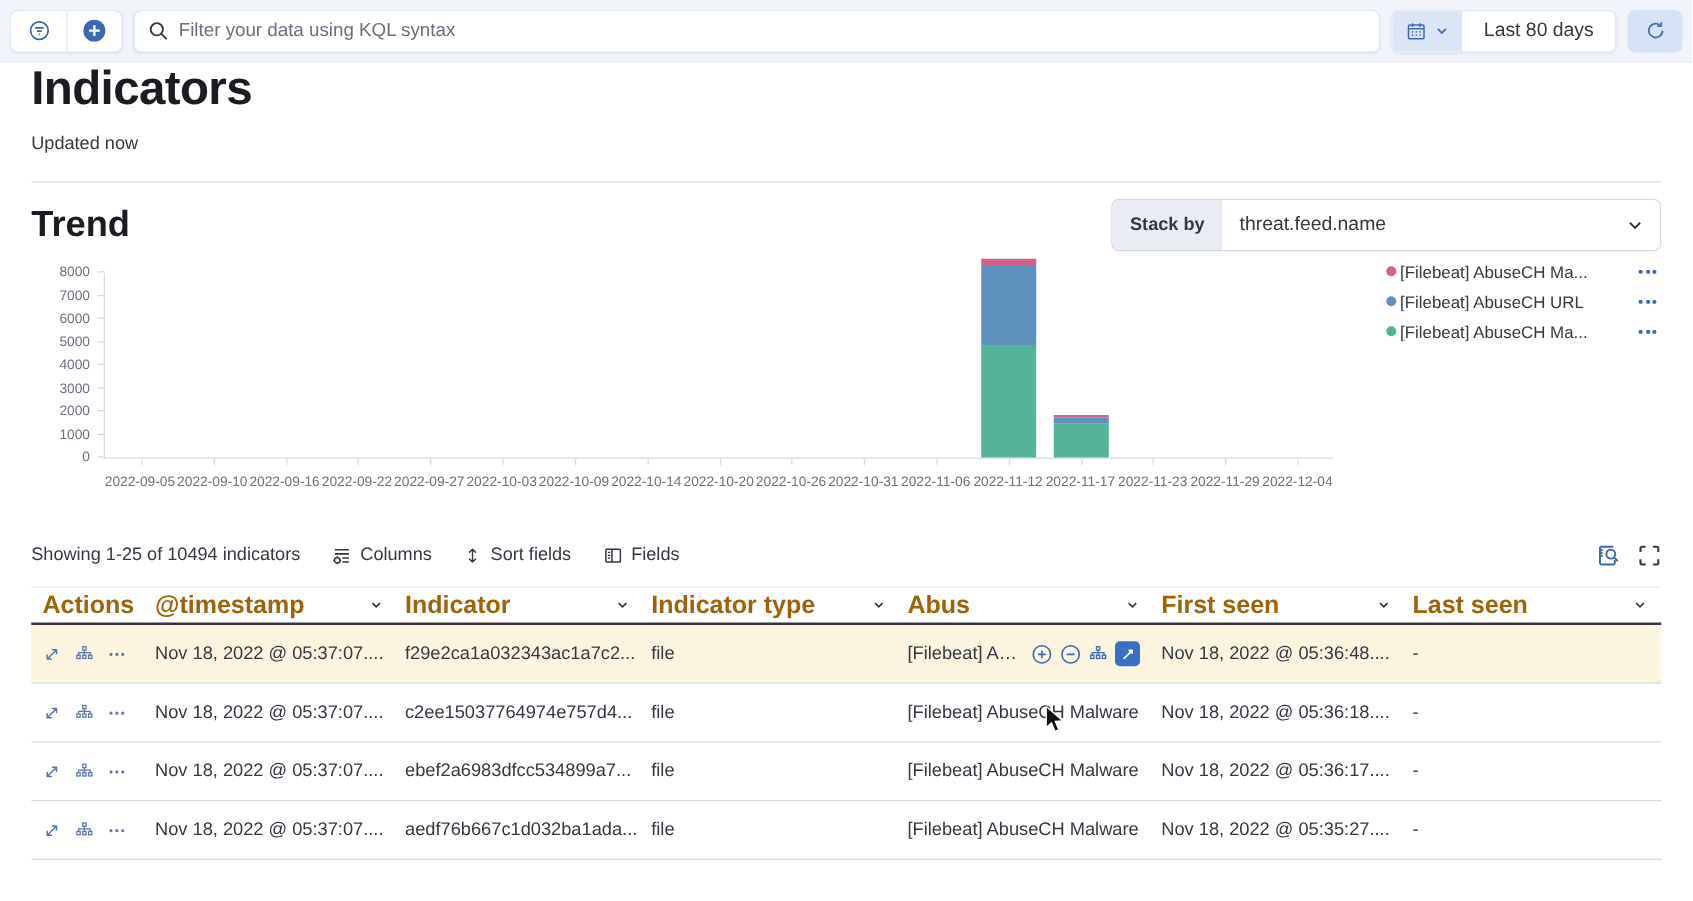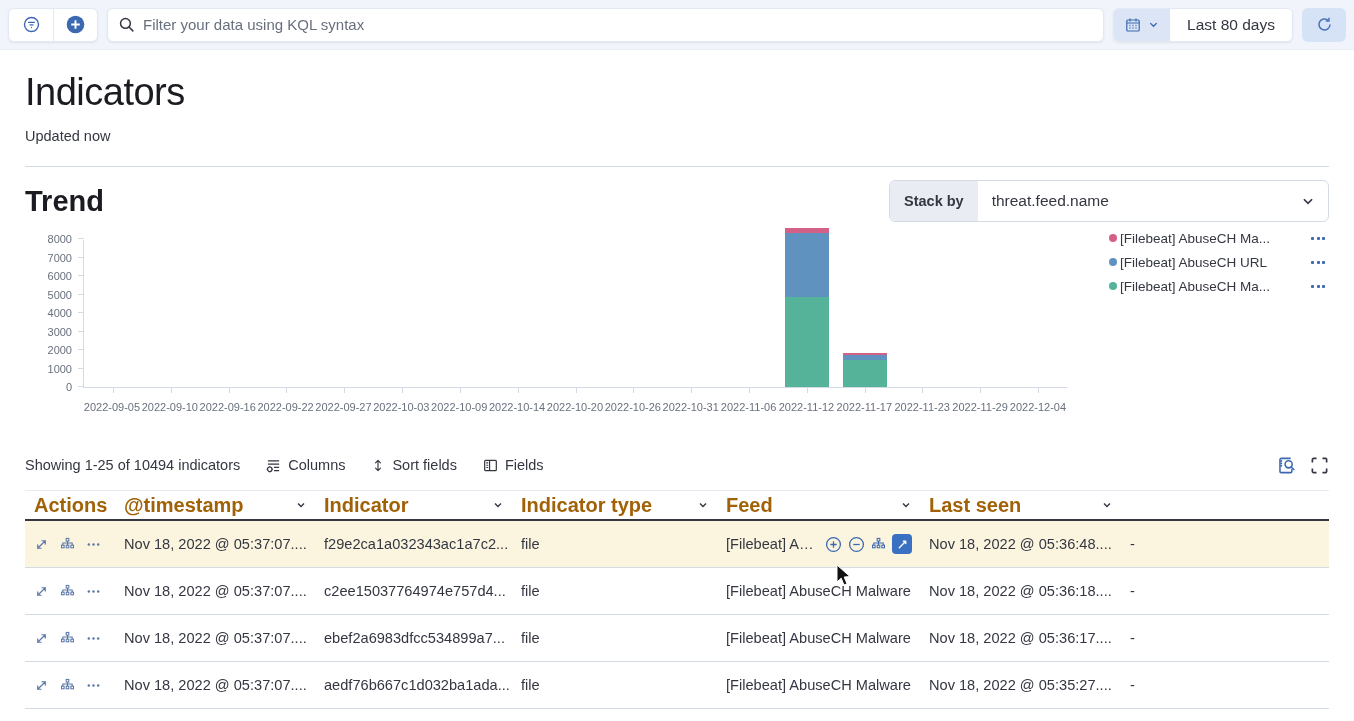--- a/index.html
+++ b/index.html
@@ -37,21 +37,21 @@
   }
   .date-quick { background: #dbe5f6; display: flex; align-items: center; gap: 7px; padding: 0 11px; cursor: pointer; }
   .date-value { background: #fff; display: flex; align-items: center; padding: 0 17px; font-size: 15.5px; color: #343741; cursor: pointer; }
   .refresh-btn {
     width: 44px; height: 34px; background: #d6e2f5; border-radius: 6px;
     display: flex; align-items: center; justify-content: center; cursor: pointer;
   }
 
   
   .content { padding: 0 25px; position: relative; }
-  h1.page-title { font-size: 38px; font-weight: 400; color: #1a1c21; margin-top: 21px; letter-spacing: -.5px; }
+  h1.page-title { font-size: 38px; font-weight: 700; color: #1a1c21; letter-spacing: -.5px; }
   .updated { margin-top: 14px; font-size: 14.5px; color: #343741; }
   .divider { border: none; border-top: 1px solid #d3dae6; margin-top: 22px; }
 
   
   .trend-row { display: flex; justify-content: space-between; align-items: flex-start; margin-top: 13px; }
   h2.trend-title { font-size: 29px; font-weight: 700; color: #1a1c21; margin-top: 5px; }
   .stackby {
     width: 440px; height: 42px; border: 1px solid #d3dae6; border-radius: 6px;
     display: flex; align-items: stretch; overflow: hidden; background: #fff;
   }
@@ -369,21 +369,29 @@
       </div>
       <div class="gh-cell">
         <span>Indicator type</span>
         <span class="chev">
           <svg width="12" height="12" viewBox="0 0 12 12" fill="none" stroke="#343741" stroke-width="1.4">
               <path d="M3 4.5 L6 7.5 L9 4.5"></path>
             </svg>
         </span>
       </div>
       <div class="gh-cell">
-        <span>Feed</span>
+        <span>Abus</span>
+        <span class="chev">
+          <svg width="12" height="12" viewBox="0 0 12 12" fill="none" stroke="#343741" stroke-width="1.4">
+              <path d="M3 4.5 L6 7.5 L9 4.5"></path>
+            </svg>
+        </span>
+      </div>
+      <div class="gh-cell">
+        <span>First seen</span>
         <span class="chev">
           <svg width="12" height="12" viewBox="0 0 12 12" fill="none" stroke="#343741" stroke-width="1.4">
               <path d="M3 4.5 L6 7.5 L9 4.5"></path>
             </svg>
         </span>
       </div>
       <div class="gh-cell">
         <span>Last seen</span>
         <span class="chev">
           <svg width="12" height="12" viewBox="0 0 12 12" fill="none" stroke="#343741" stroke-width="1.4">

